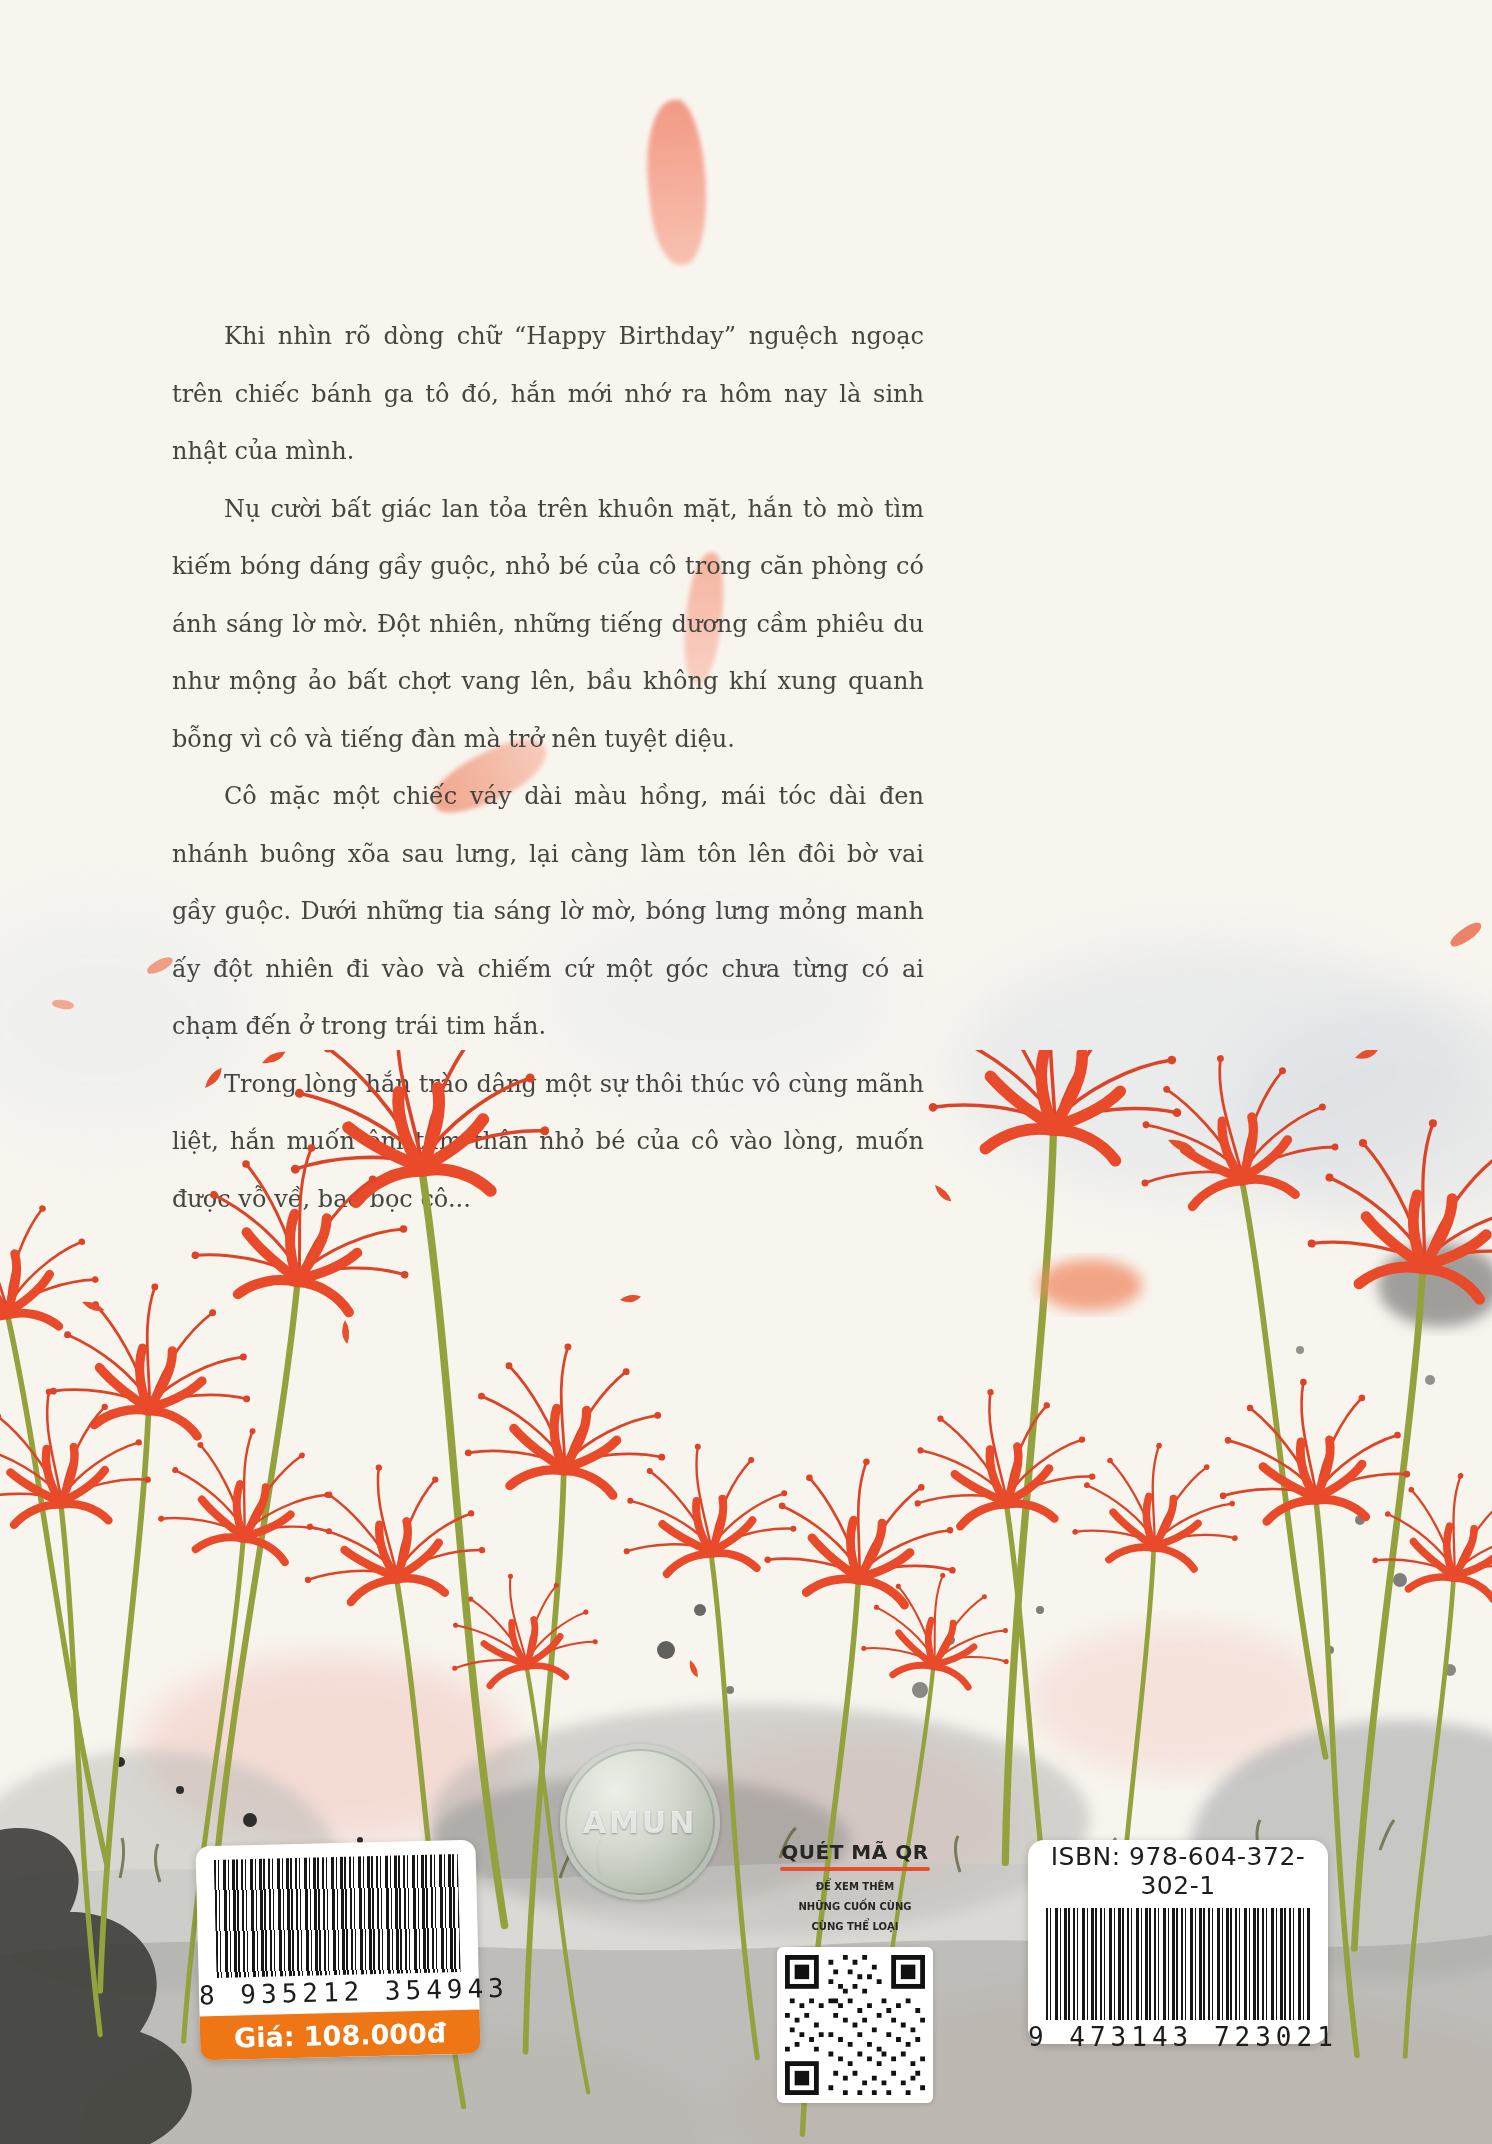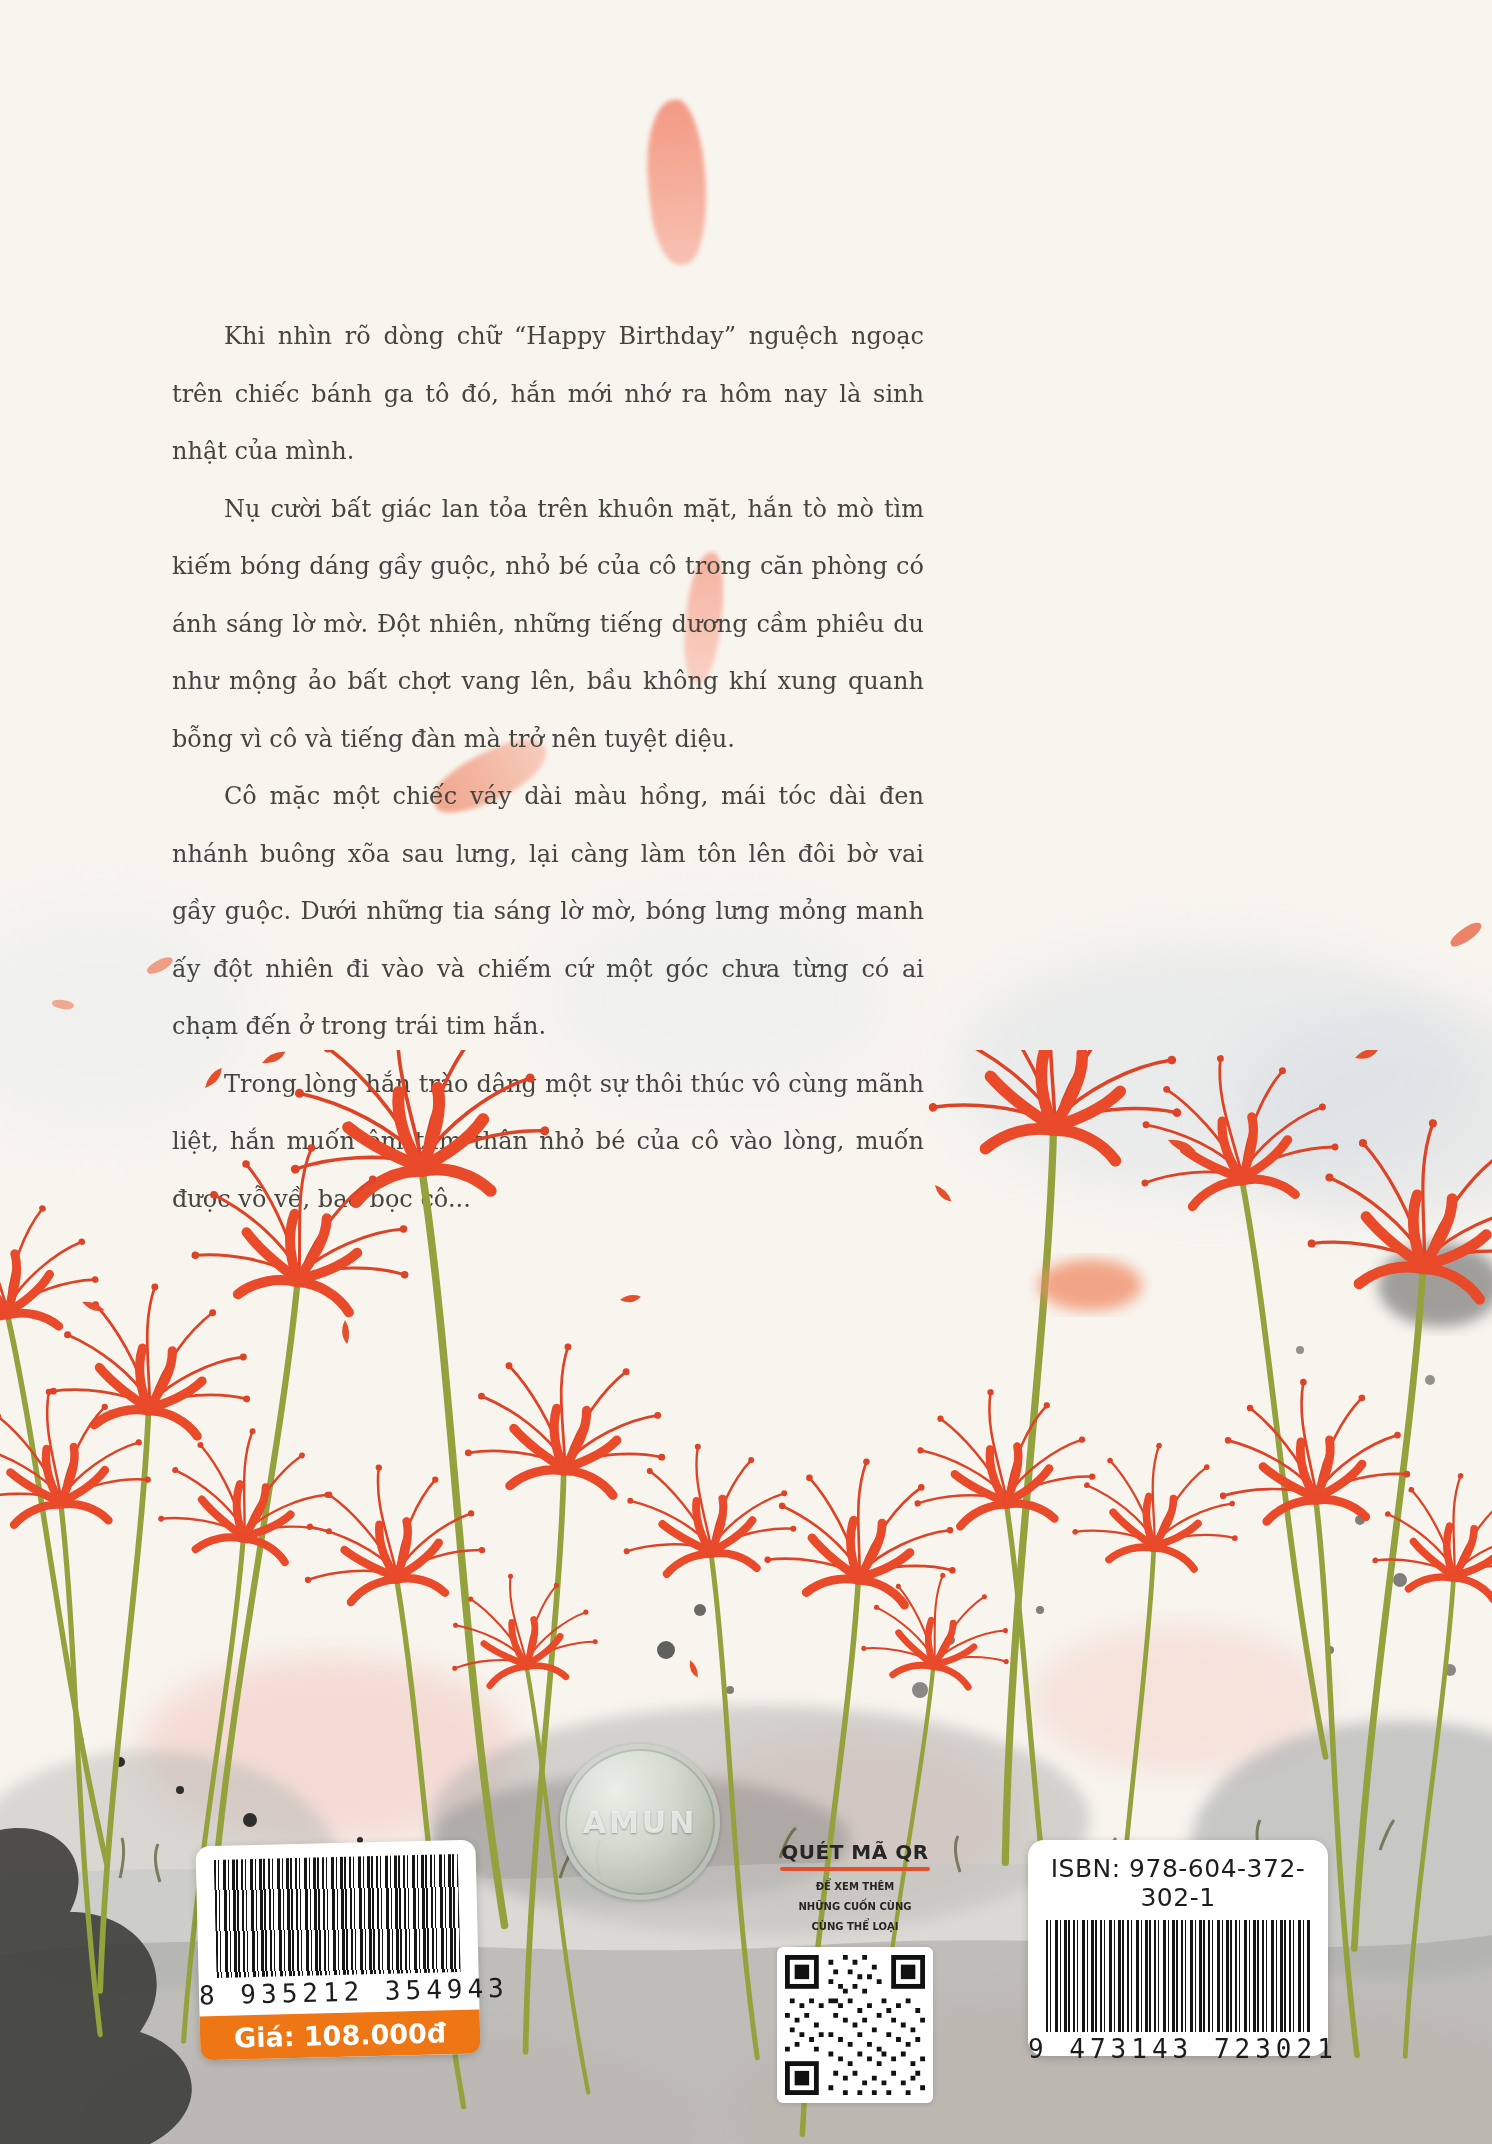--- a/index.html
+++ b/index.html
@@ -28,21 +28,21 @@
   .bars{margin:14px 18px 0 18px;height:118px;
     background:repeating-linear-gradient(90deg,
       #161616 0 2px,#fff 2px 4px,#161616 4px 5px,#fff 5px 9px,
       #161616 9px 12px,#fff 12px 14px,#161616 14px 15px,#fff 15px 18px,
       #161616 18px 21px,#fff 21px 22px,#161616 22px 24px,#fff 24px 27px);}
   .digits{text-align:center;font-family:"DejaVu Sans Mono",monospace;
           font-size:26px;color:#1c1c1a;letter-spacing:5px;margin-top:2px;white-space:nowrap;}
   .price-strip{position:absolute;left:0;right:0;bottom:0;height:44px;background:#ee7615;
                border-radius:0 0 13px 13px;display:flex;align-items:center;justify-content:center;}
   .price-strip span{color:#fff;font-weight:bold;font-size:27px;font-family:"DejaVu Sans",sans-serif;}
-  .isbn-label{left:1028px;top:1840px;width:300px;height:202px;border-radius:16px;padding-top:14px;}
+  .isbn-label{left:1028px;top:1840px;width:300px;height:202px;border-radius:16px;padding-top:2px;}
   .isbn-text{text-align:center;font-size:25px;color:#1d1d1b;letter-spacing:.5px;}
   .isbn-label .bars{margin-top:8px;height:112px;}
   
   .holo{position:absolute;left:560px;top:1744px;width:160px;height:156px;border-radius:50%;z-index:5;
         background:radial-gradient(circle at 35% 30%,#f1f4ec 0%,#d6dcd2 40%,#b3bcae 72%,#929c8e 100%);
         box-shadow:inset 0 0 0 5px rgba(255,255,255,.35),inset 0 0 0 7px rgba(110,120,105,.35),0 1px 4px rgba(0,0,0,.25);
         display:flex;align-items:center;justify-content:center;opacity:.92;}
   .holo span{font-weight:bold;font-size:30px;letter-spacing:3px;color:rgba(255,255,255,.8);
              text-shadow:0 1px 2px rgba(90,100,85,.6);}
   

